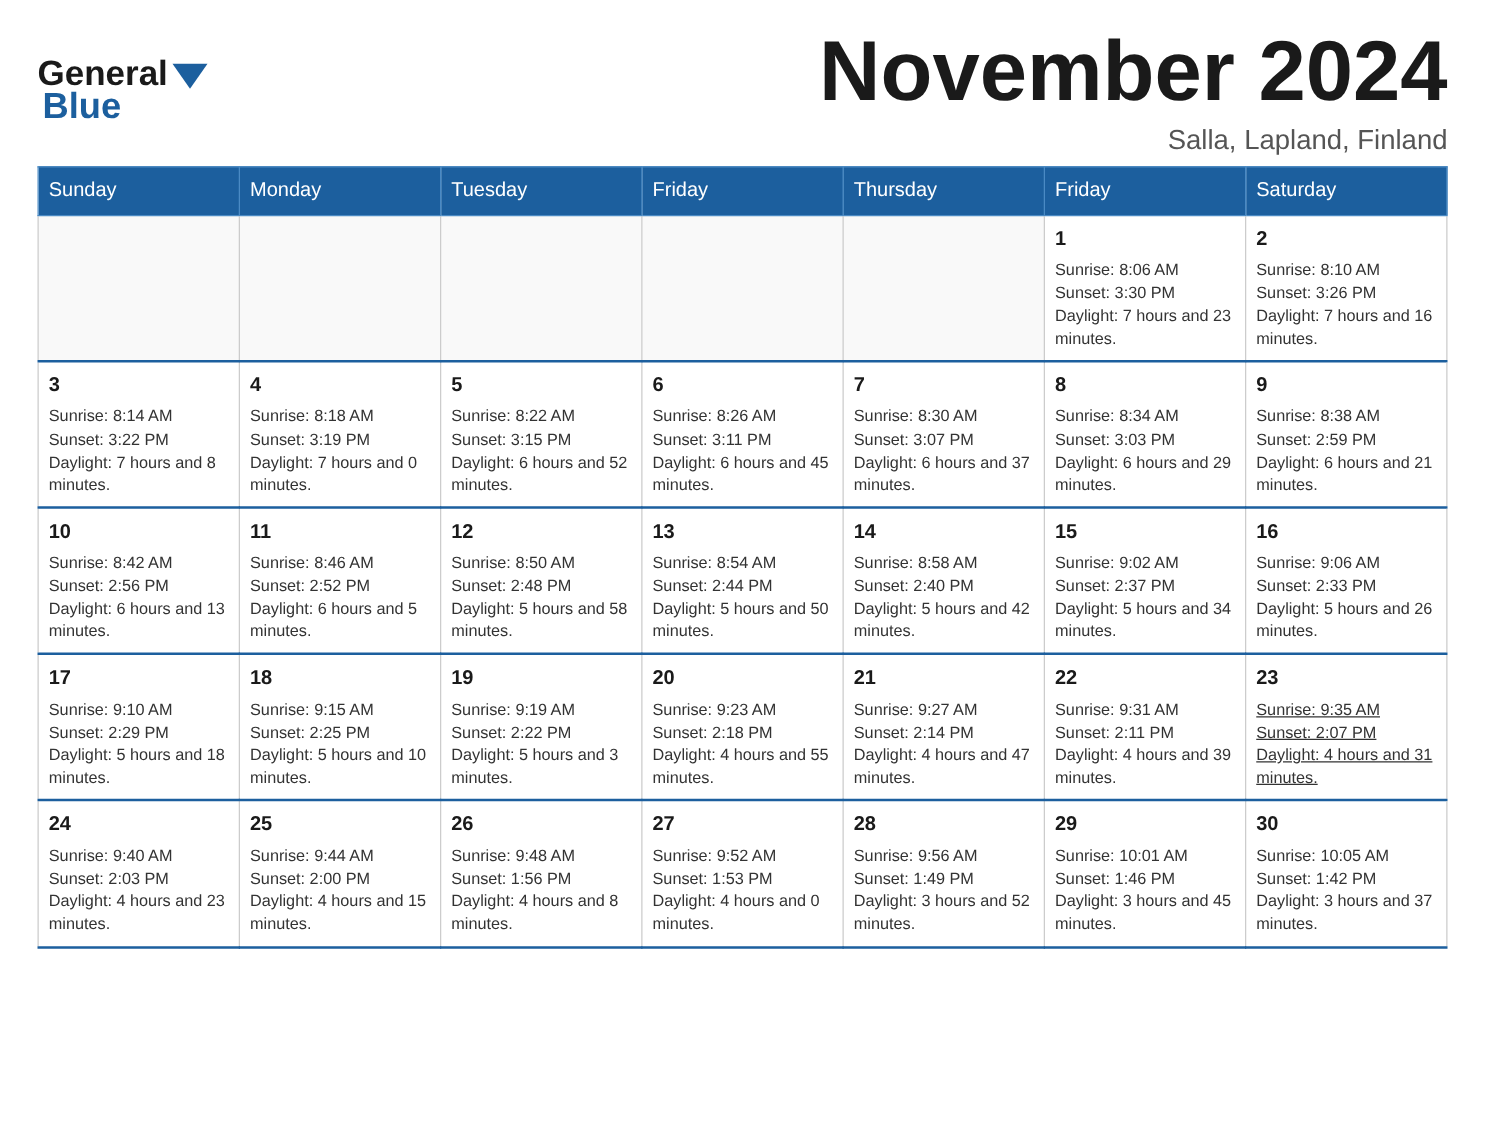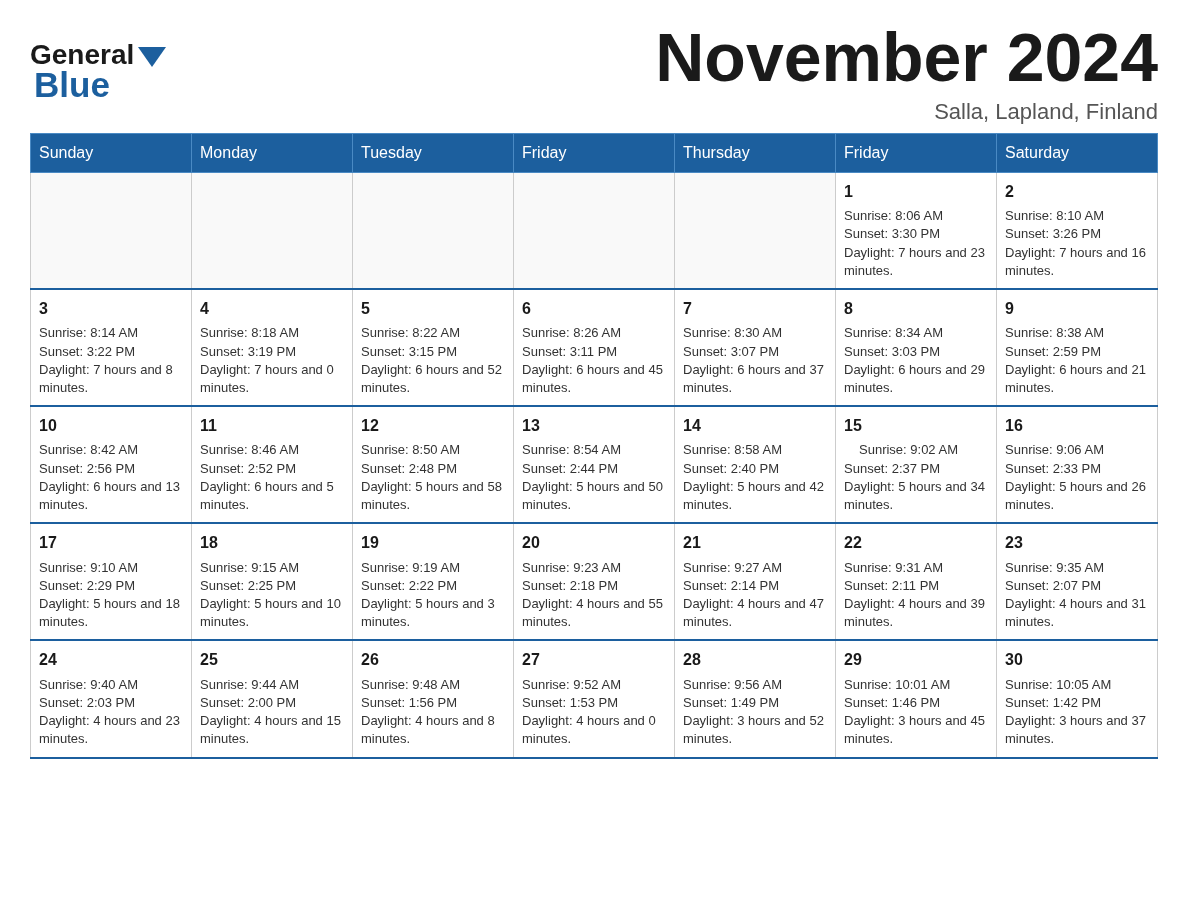--- a/index.html
+++ b/index.html
@@ -32,21 +32,21 @@
     .logo-general .arrow {
       width: 0;
       height: 0;
       border-left: 14px solid transparent;
       border-right: 14px solid transparent;
       border-top: 20px solid #1c5f9e;
       margin-left: 4px;
       margin-top: 4px;
     }
     .logo-blue {
-      font-size: 35px;
+      font-size: 29px;
       font-weight: bold;
       color: #1c5f9e;
       margin-top: -6px;
       padding-left: 4px;
     }
     .title-block {
       text-align: right;
     }
     .month-title {
       font-size: 68px;
@@ -171,21 +171,21 @@
 Daylight: 6 hours and 5 minutes.</span></td>
         <td><span class="day-num">12</span><span style="white-space: pre-line;">Sunrise: 8:50 AM
 Sunset: 2:48 PM
 Daylight: 5 hours and 58 minutes.</span></td>
         <td><span class="day-num">13</span><span style="white-space: pre-line;">Sunrise: 8:54 AM
 Sunset: 2:44 PM
 Daylight: 5 hours and 50 minutes.</span></td>
         <td><span class="day-num">14</span><span style="white-space: pre-line;">Sunrise: 8:58 AM
 Sunset: 2:40 PM
 Daylight: 5 hours and 42 minutes.</span></td>
-        <td><span class="day-num">15</span><span style="white-space: pre-line; margin-left: 15px;">Sunrise: 9:02 AM
+        <td><span class="day-num">15</span><span style="white-space: pre-line;">Sunrise: 9:02 AM
 Sunset: 2:37 PM
 Daylight: 5 hours and 34 minutes.</span></td>
         <td><span class="day-num">16</span><span style="white-space: pre-line;">Sunrise: 9:06 AM
 Sunset: 2:33 PM
 Daylight: 5 hours and 26 minutes.</span></td>
       </tr>
       <tr>
         <td><span class="day-num">17</span><span style="white-space: pre-line;">Sunrise: 9:10 AM
 Sunset: 2:29 PM
 Daylight: 5 hours and 18 minutes.</span></td>
@@ -197,21 +197,21 @@
 Daylight: 5 hours and 3 minutes.</span></td>
         <td><span class="day-num">20</span><span style="white-space: pre-line;">Sunrise: 9:23 AM
 Sunset: 2:18 PM
 Daylight: 4 hours and 55 minutes.</span></td>
         <td><span class="day-num">21</span><span style="white-space: pre-line;">Sunrise: 9:27 AM
 Sunset: 2:14 PM
 Daylight: 4 hours and 47 minutes.</span></td>
         <td><span class="day-num">22</span><span style="white-space: pre-line;">Sunrise: 9:31 AM
 Sunset: 2:11 PM
 Daylight: 4 hours and 39 minutes.</span></td>
-        <td><span class="day-num">23</span><span style="white-space: pre-line;">Sunrise: 9:35 AM
+        <td><span class="day-num">23</span><span style="white-space: pre-line; text-decoration: underline;">Sunrise: 9:35 AM
 Sunset: 2:07 PM
 Daylight: 4 hours and 31 minutes.</span></td>
       </tr>
       <tr>
         <td><span class="day-num">24</span><span style="white-space: pre-line;">Sunrise: 9:40 AM
 Sunset: 2:03 PM
 Daylight: 4 hours and 23 minutes.</span></td>
         <td><span class="day-num">25</span><span style="white-space: pre-line;">Sunrise: 9:44 AM
 Sunset: 2:00 PM
 Daylight: 4 hours and 15 minutes.</span></td>

